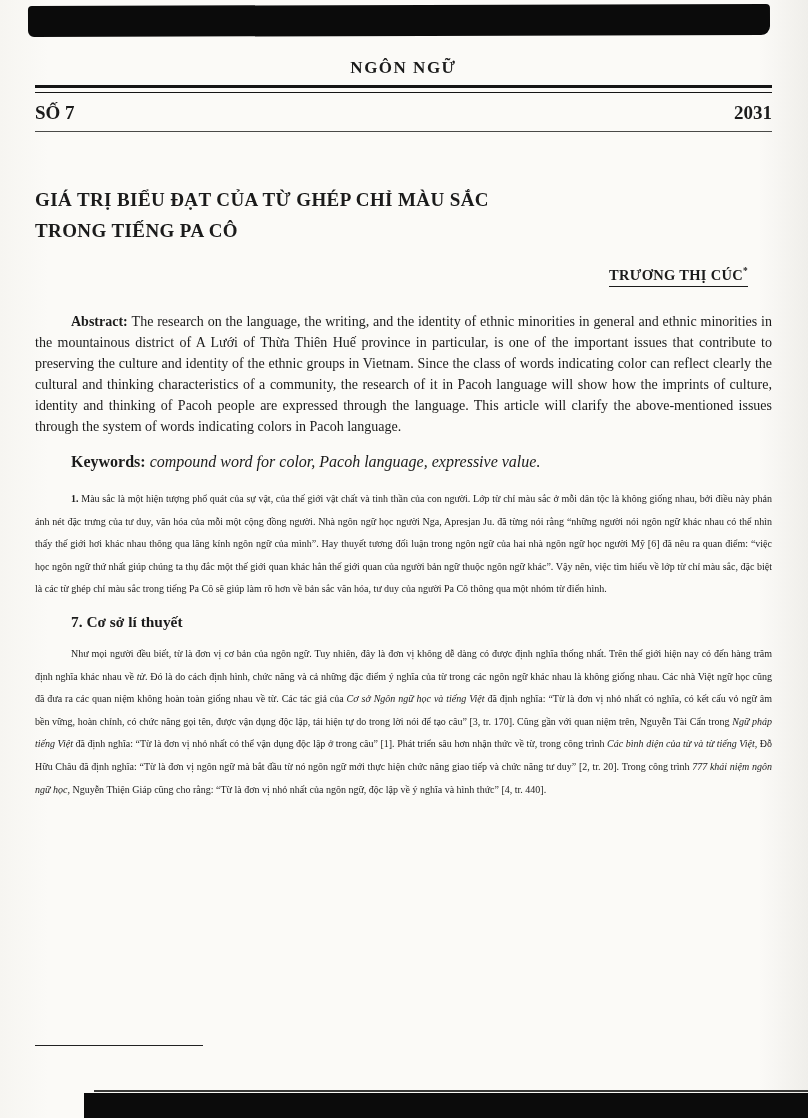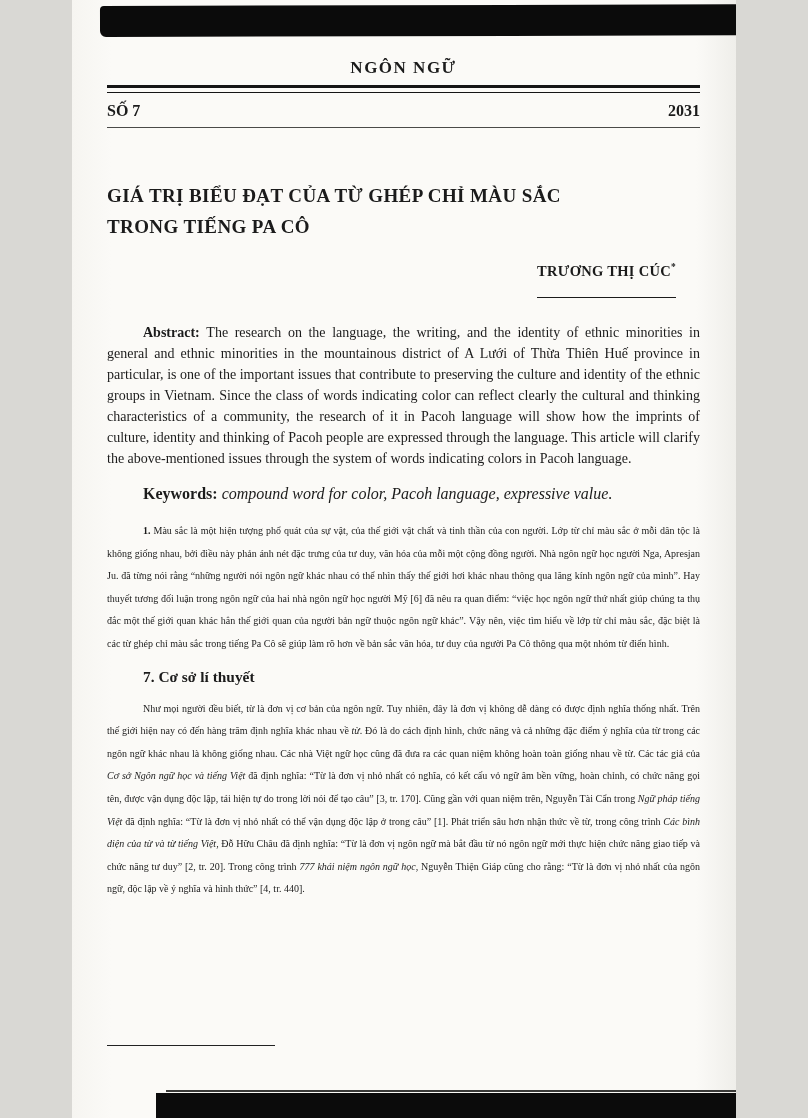--- a/index.html
+++ b/index.html
@@ -1,18 +1,18 @@
 <!DOCTYPE html>
 <html lang="vi"><head>
 <meta charset="utf-8">
 <style>
   html,body{margin:0;padding:0;background:#d9d8d4;}
   .page{
     position:relative;
-    width:664px;height:1118px;
+    width:808px;height:1118px;
     margin:0 auto;
     background:linear-gradient(90deg,#f6f5f1 0%, #fbfaf7 6%, #fbfaf7 94%, #efeeea 100%);
     overflow:hidden;
     font-family:"Liberation Serif","DejaVu Serif",serif;
     color:#1b1b1b;
   }
   .scan-bar-top{
     position:absolute;top:5px;left:28px;width:742px;height:31px;
     background:#0b0b0b;border-radius:4px 4px 9px 6px;
     transform:rotate(-.15deg);
@@ -29,35 +29,35 @@
   }
   .journal-name{
     text-align:center;font-weight:bold;font-size:17px;letter-spacing:1.5px;
   }
   .header-rule{
     margin-top:7px;height:4px;
     border-top:3px solid #151515;border-bottom:1.3px solid #151515;
   }
   .issue-row{
     display:flex;justify-content:space-between;align-items:baseline;
-    margin-top:9px;font-weight:bold;font-size:16px;
+    margin-top:9px;font-weight:bold;font-size:19px;
   }
   .issue-rule{
     margin-top:7px;border-top:1px solid #4a4a48;height:0;
   }
   .article-title{
     margin-top:52px;text-align:left;font-weight:bold;font-size:19px;
     line-height:31px;letter-spacing:.4px;
   }
   .author-row{
     margin-top:20px;text-align:right;padding-right:24px;
   }
   .author-name{
     display:inline-block;font-weight:bold;font-size:14.5px;letter-spacing:.3px;
-    border-bottom:1.4px solid #1b1b1b;padding-bottom:17px;
+    border-bottom:1.4px solid #1b1b1b;padding-bottom:2px;
   }
   .abstract{
     margin-top:24px;font-size:14px;line-height:21px;
     text-align:justify;text-indent:36px;
   }
   .keywords{
     margin-top:9px;font-size:16px;line-height:21px;text-indent:36px;
   }
   .body-par{
     margin-top:12px;font-size:10px;line-height:22.6px;

